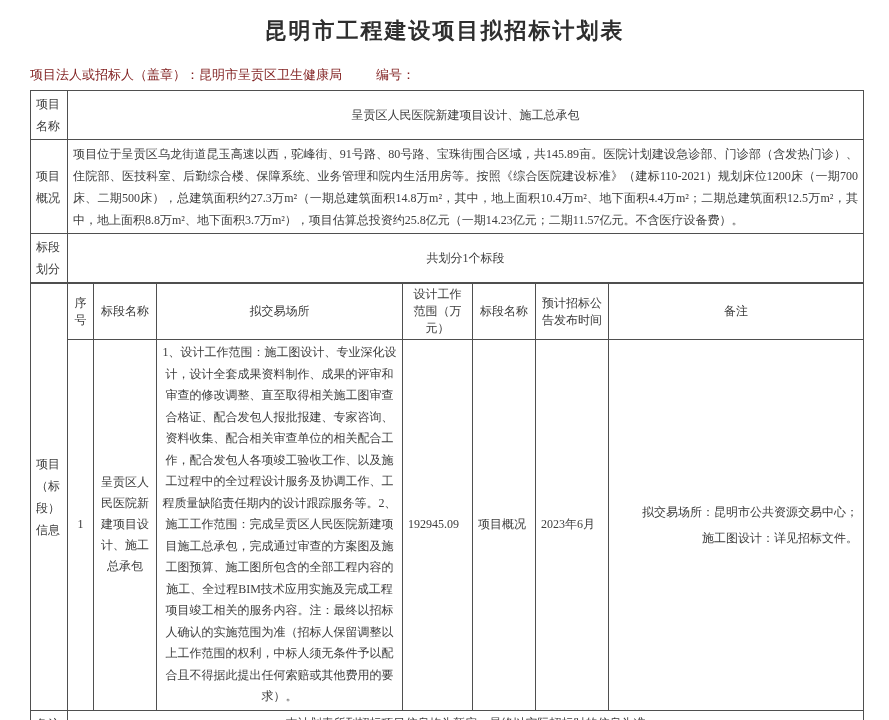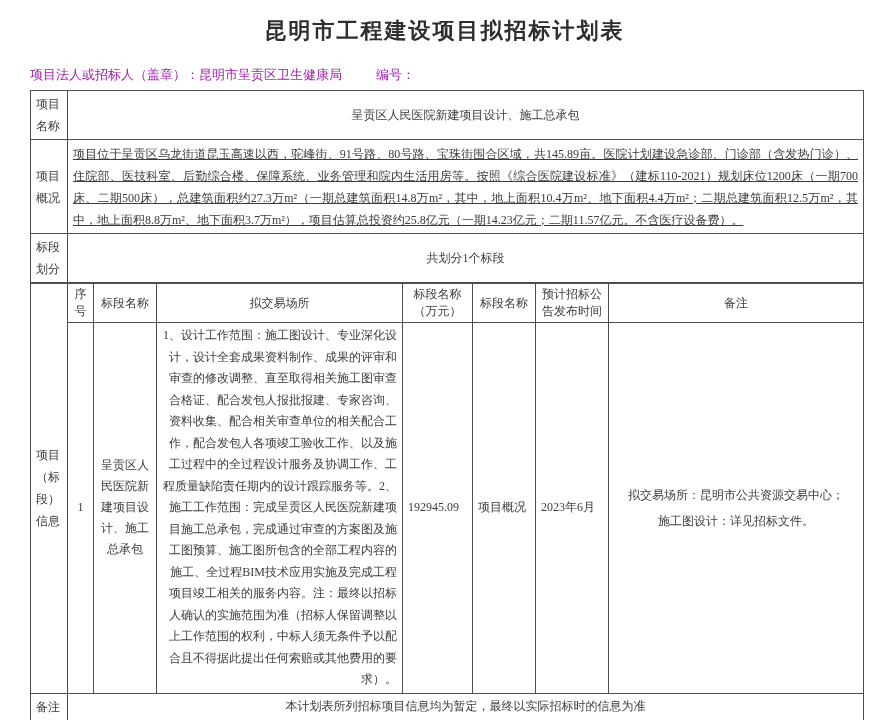--- a/index.html
+++ b/index.html
@@ -21,21 +21,21 @@
     padding-top: 16px;
     text-align: center;
     font-size: 22px;
     font-weight: bold;
     letter-spacing: 2px;
     color: #2e2e2e;
   }
   .meta-line {
     margin: 20px 0 6px 30px;
     font-size: 13px;
-    color: #a21caf;
+    color: #7f1d1d;
   }
   .meta-line .gap { display: inline-block; width: 34px; }
   table.plan {
     margin-left: 30px;
     width: 833px;
     border-collapse: collapse;
     table-layout: fixed;
   }
   table.plan td {
     border: 1px solid #4f4f4f;
@@ -50,43 +50,42 @@
     font-size: 13px;
     line-height: 22px;
     padding: 2px 4px;
   }
   td.center { text-align: center; }
   td.overview-cell {
     text-align: justify;
     padding: 4px 9px;
     line-height: 22px;
     font-size: 12px;
-    text-decoration: underline;
   }
   tr.division-row td { border-bottom: 2px solid #4f4f4f; }
   td.header-cell {
     text-align: center;
     font-size: 12px;
     line-height: 17px;
     padding: 2px 2px;
   }
   td.seq-cell { text-align: center; padding: 2px 2px; }
   td.name-cell {
     text-align: center;
     line-height: 21px;
     padding: 2px 7px;
   }
   td.content-cell {
-    text-align: right;
+    text-align: center;
     line-height: 21.5px;
     padding: 4px 12px;
   }
   td.price-cell, td.method-cell, td.time-cell { text-align: left; padding: 2px 3px; }
   td.note-cell {
-    text-align: center;
+    text-align: right;
     line-height: 26px;
     padding: 2px 10px;
     vertical-align: middle;
     font-family: Liberation Serif, serif;
   }
   tr.remark-row td { border-bottom: 2px solid #4f4f4f; }
 </style>
 </head>
 <body>
 
@@ -124,21 +123,21 @@
     <tr class="division-row" style="height:42px">
       <td class="label-cell">标段划分</td>
       <td class="center" colspan="7">共划分1个标段</td>
     </tr>
 
     <tr style="height:36px">
       <td class="label-cell" rowspan="2">项目（标段）信息</td>
       <td class="header-cell">序号</td>
       <td class="header-cell">标段名称</td>
       <td class="header-cell">拟交易场所</td>
-      <td class="header-cell">标段名称（万元）</td>
+      <td class="header-cell">设计工作范围（万元）</td>
       <td class="header-cell">标段名称</td>
       <td class="header-cell">预计招标公告发布时间</td>
       <td class="header-cell">备注</td>
     </tr>
 
     <tr style="height:366px">
       <td class="seq-cell">1</td>
       <td class="name-cell">呈贡区人民医院新建项目设计、施工总承包</td>
       <td class="content-cell">1、设计工作范围：施工图设计、专业深化设计，设计全套成果资料制作、成果的评审和审查的修改调整、直至取得相关施工图审查合格证、配合发包人报批报建、专家咨询、资料收集、配合相关审查单位的相关配合工作，配合发包人各项竣工验收工作、以及施工过程中的全过程设计服务及协调工作、工程质量缺陷责任期内的设计跟踪服务等。2、施工工作范围：完成呈贡区人民医院新建项目施工总承包，完成通过审查的方案图及施工图预算、施工图所包含的全部工程内容的施工、全过程BIM技术应用实施及完成工程项目竣工相关的服务内容。注：最终以招标人确认的实施范围为准（招标人保留调整以上工作范围的权利，中标人须无条件予以配合且不得据此提出任何索赔或其他费用的要求）。</td>
       <td class="price-cell">192945.09</td>

